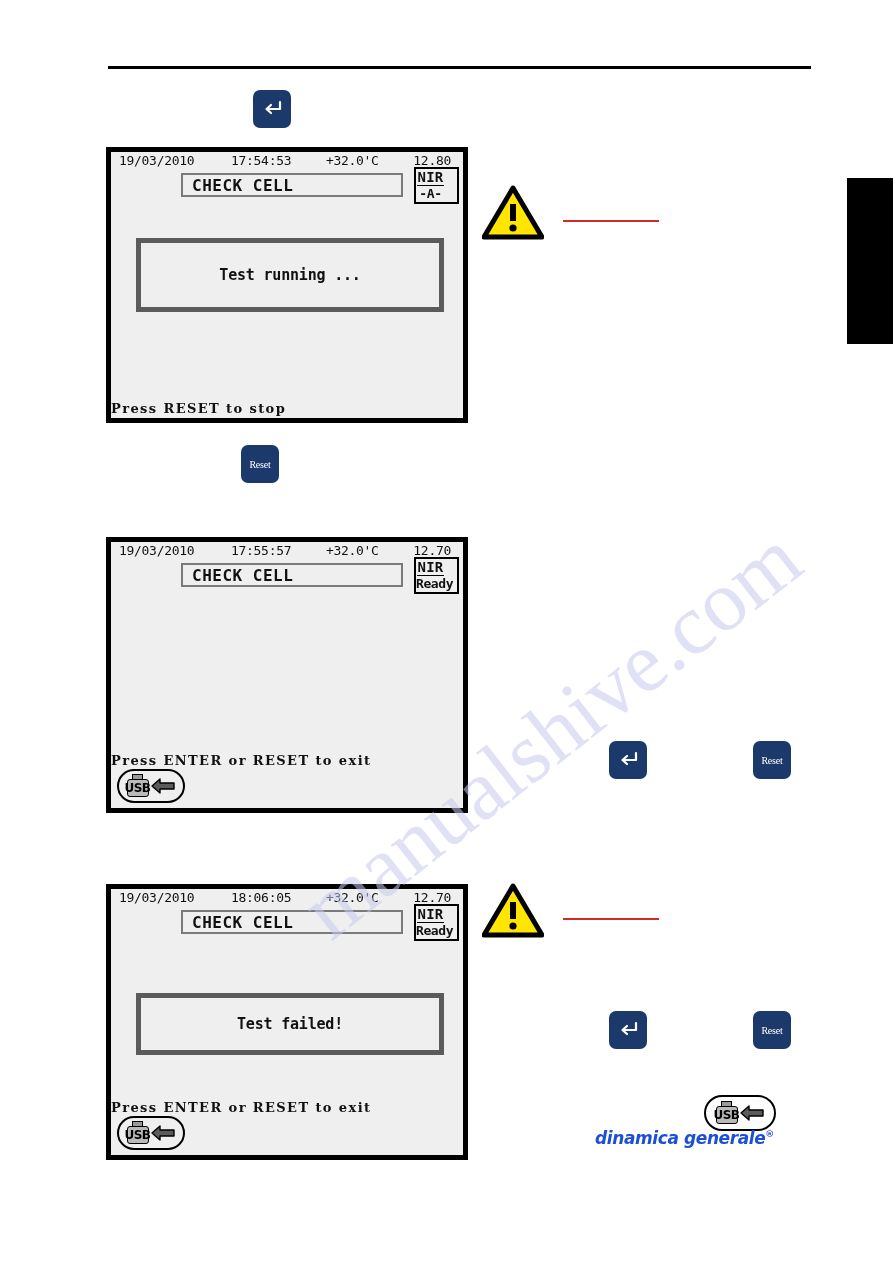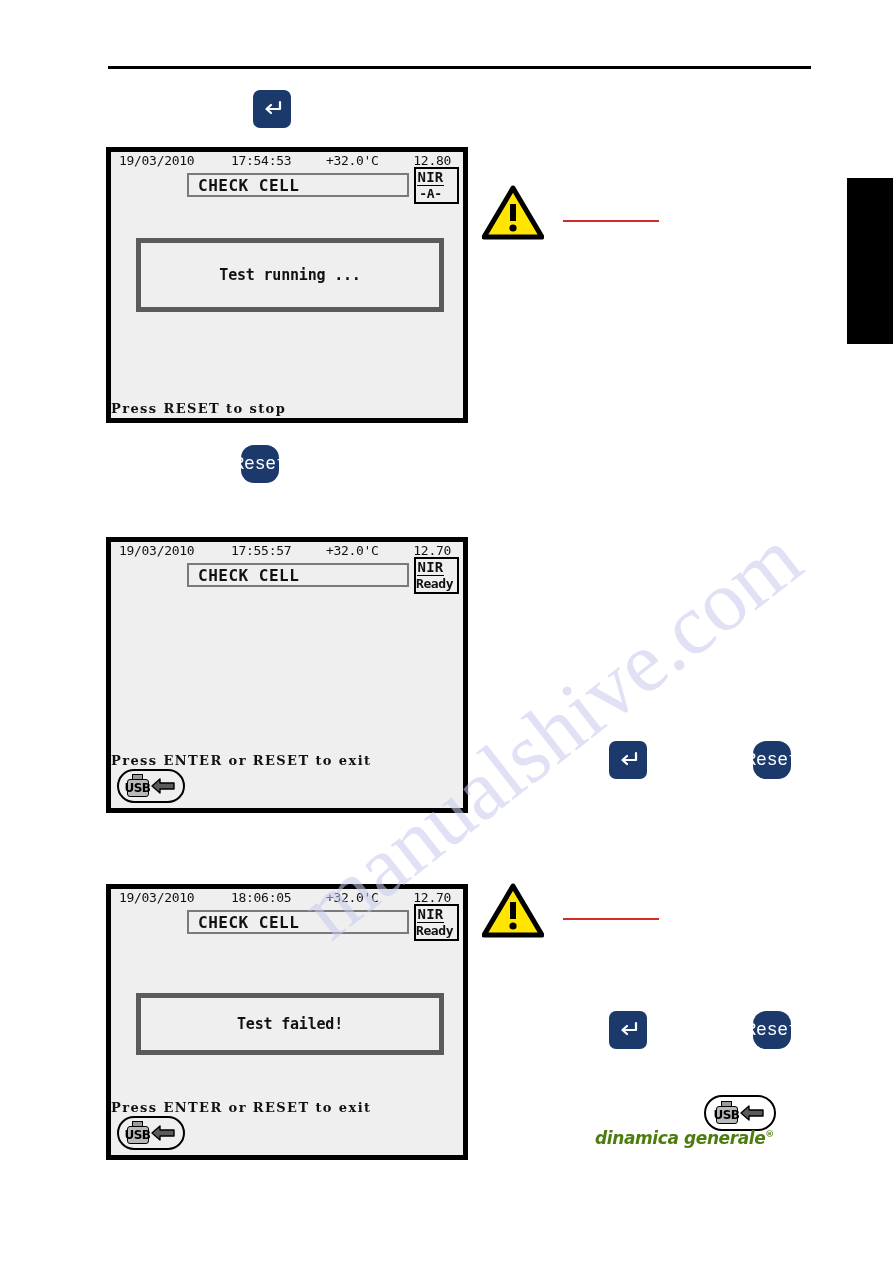--- a/index.html
+++ b/index.html
@@ -94,21 +94,21 @@
     overflow: hidden;
   }
   .lcd-statusbar .seg { display: inline-block; }
   .lcd-statusbar .seg-date  { margin-right: 2px; }
   .lcd-statusbar .seg-time  { }
   .lcd-statusbar .seg-temp  { }
   .lcd-statusbar .seg-volt  { margin-right: 4px; }
 
   .lcd-title {
     position: absolute;
-    left: 76px;
+    left: 70px;
     top: 21px;
     width: 222px;
     height: 24px;
     border: 2px solid #7a7a7a;
     background: #efefef;
     box-sizing: border-box;
     display: flex;
     align-items: center;
     padding-left: 9px;
     font-size: 16px;
@@ -242,24 +242,23 @@
     border-radius: 7px;
     box-sizing: border-box;
     display: flex;
     align-items: center;
     justify-content: center;
     color: #ffffff;
     z-index: 2;
   }
   .key-enter svg { display: block; }
   .key-reset {
-    font-family: Liberation Mono, monospace;
-    font-size: 18px;
+    font-family: Liberation Serif, serif;
+    font-size: 10px;
     letter-spacing: -0.2px;
-    border-radius: 13px;
   }
 
   .key-enter-top   { left: 253px; top: 90px;   width: 38px; height: 38px; }
   .key-reset-mid   { left: 241px; top: 445px;  width: 38px; height: 38px; }
   .key-enter-r2    { left: 609px; top: 741px;  width: 38px; height: 38px; }
   .key-reset-r2    { left: 753px; top: 741px;  width: 38px; height: 38px; }
   .key-enter-r3    { left: 609px; top: 1011px; width: 38px; height: 38px; }
   .key-reset-r3    { left: 753px; top: 1011px; width: 38px; height: 38px; }
 
   
@@ -300,21 +299,21 @@
 
   
   .brand {
     position: absolute;
     left: 595px;
     top: 1128px;
     font-family: "DejaVu Sans", sans-serif;
     font-size: 17px;
     font-weight: bold;
     font-style: italic;
-    color: #4d7c0f;
+    color: #1d4ed8;
     letter-spacing: -0.4px;
     z-index: 2;
   }
   .brand sup { font-size: 9px; vertical-align: super; }
 </style>
 </head>
 <body>
 
 <div id="page">
 

